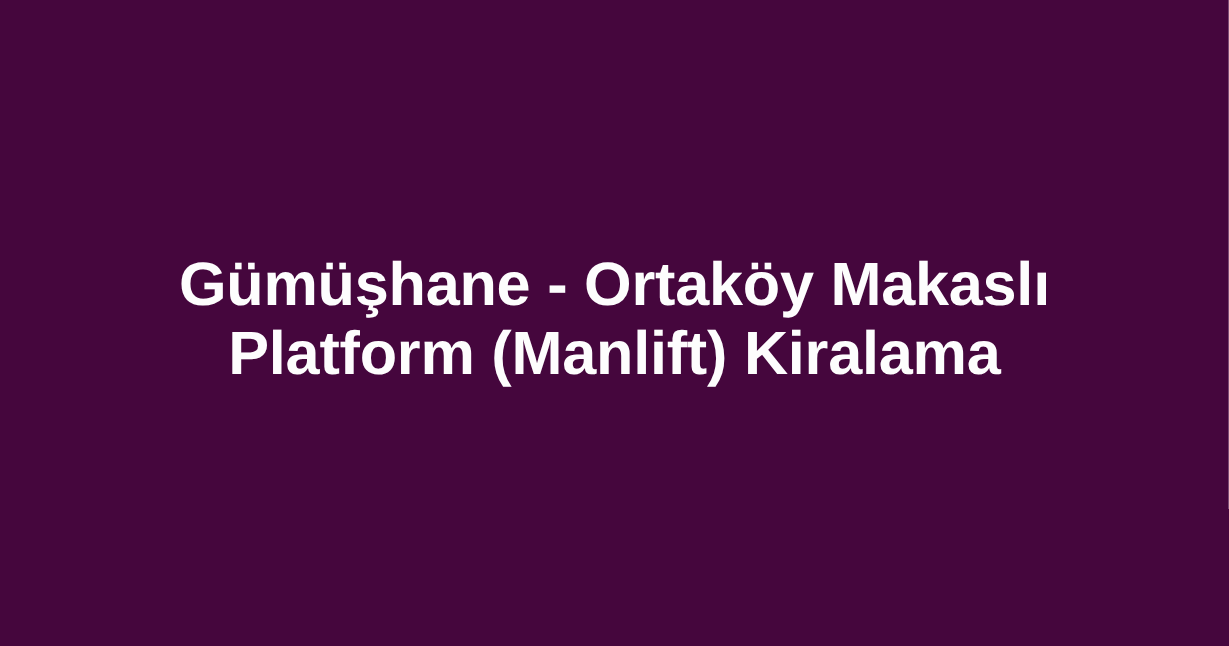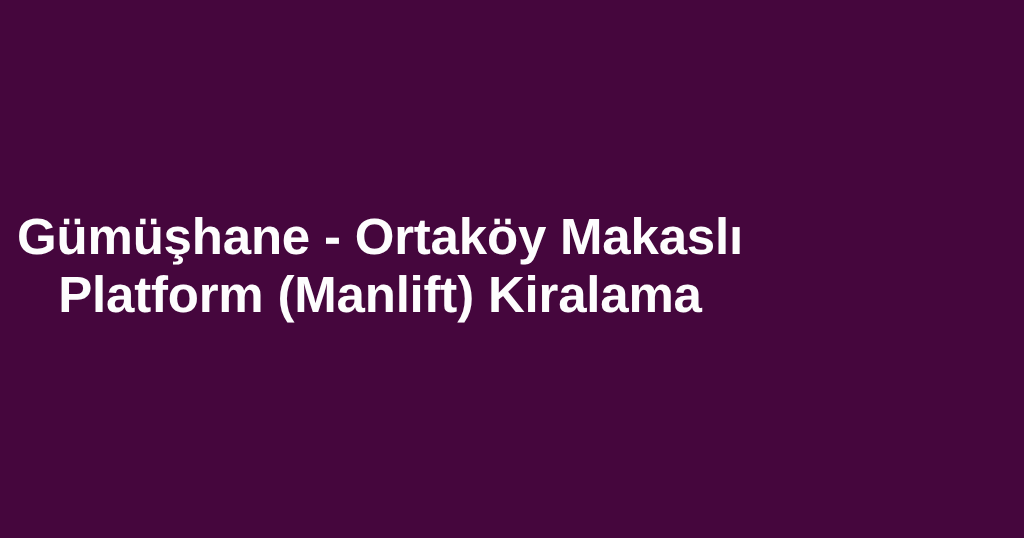--- a/index.html
+++ b/index.html
@@ -16,21 +16,21 @@
   }
 
   .share-card {
     position: relative;
     box-sizing: border-box;
     width: 1024px;
     height: 538px;
     background-color: #45063d;
     display: flex;
     align-items: center;
-    justify-content: flex-start;
+    justify-content: center;
     overflow: hidden;
   }
 
   .card-inner {
     width: 760px;
     display: flex;
     flex-direction: column;
     align-items: center;
     justify-content: center;
     

